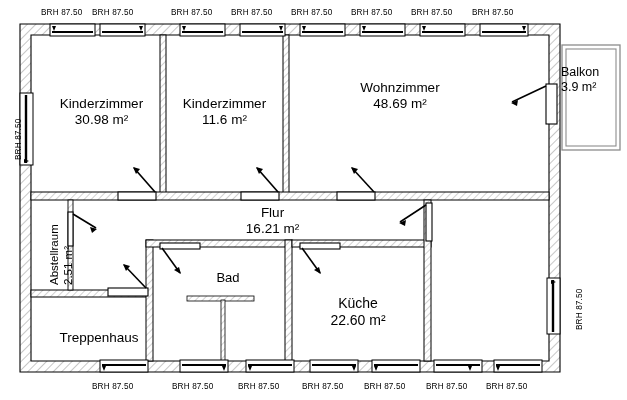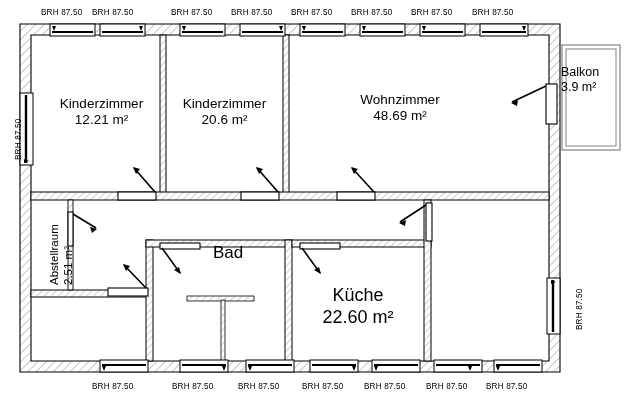--- a/index.html
+++ b/index.html
@@ -248,49 +248,56 @@
       <g>
         <rect x="426" y="203" width="6" height="38" fill="#fff" stroke="#000" stroke-width="1.1"></rect>
         <line x1="426" y1="205" x2="400" y2="222" stroke="#000" stroke-width="1.6"></line>
         <path d="M399,223 l7,-3 l-1,6 Z" fill="#000" stroke="none"></path>
       </g>
     </g>
   </svg>
 
   <div class="roomlabel" style="left:44px; top:96px; width:115px; font-size:13.5px;">
     <span class="rname">Kinderzimmer</span>
-    <span class="rarea">12.21 m²</span>
+    <span class="rarea">30.98 m²</span>
   </div>
 
   <div class="roomlabel" style="left:167px; top:96px; width:115px; font-size:13.5px;">
     <span class="rname">Kinderzimmer</span>
-    <span class="rarea">20.6 m²</span>
-  </div>
-
-  <div class="roomlabel" style="left:345px; top:80px; width:110px; font-size:13.5px;margin-top:12px;">
+    <span class="rarea">11.6 m²</span>
+  </div>
+
+  <div class="roomlabel" style="left:345px; top:80px; width:110px; font-size:13.5px;">
     <span class="rname">Wohnzimmer</span>
     <span class="rarea">48.69 m²</span>
   </div>
 
   <div class="roomlabel" style="left:561px; top:65px; width:78px; font-size:12.5px; text-align:left;">
     <span class="rname">Balkon</span>
     <span class="rarea">3.9 m²</span>
   </div>
 
-
-  <div class="roomlabel" style="left:172px; top:243px; width:112px; font-size:17px;">
+  <div class="roomlabel" style="left:215px; top:205px; width:115px; font-size:13.5px;">
+    <span class="rname">Flur</span>
+    <span class="rarea">16.21 m²</span>
+  </div>
+
+  <div class="roomlabel" style="left:172px; top:270px; width:112px; font-size:13px;">
     <span class="rname">Bad</span>
   </div>
 
-  <div class="roomlabel" style="left:302px; top:285px; width:112px; font-size:18px;">
+  <div class="roomlabel" style="left:302px; top:295px; width:112px; font-size:14px;">
     <span class="rname">Küche</span>
     <span class="rarea">22.60 m²</span>
   </div>
 
 
+  <div class="roomlabel" style="left:40px; top:330px; width:118px; font-size:13.5px;">
+    <span class="rname">Treppenhaus</span>
+  </div>
 
   <div class="vert-label" style="left:48px; top:285px; transform:rotate(-90deg); font-size:11.5px;">
     <span>Abstellraum</span>
   </div>
   <div class="vert-label" style="left:62px; top:285px; transform:rotate(-90deg); font-size:11.5px;">
     <span>2.51 m²</span>
   </div>
 
   <div class="brh" style="left:41px; top:8px;">BRH 87.50</div>
   <div class="brh" style="left:92px; top:8px;">BRH 87.50</div>

